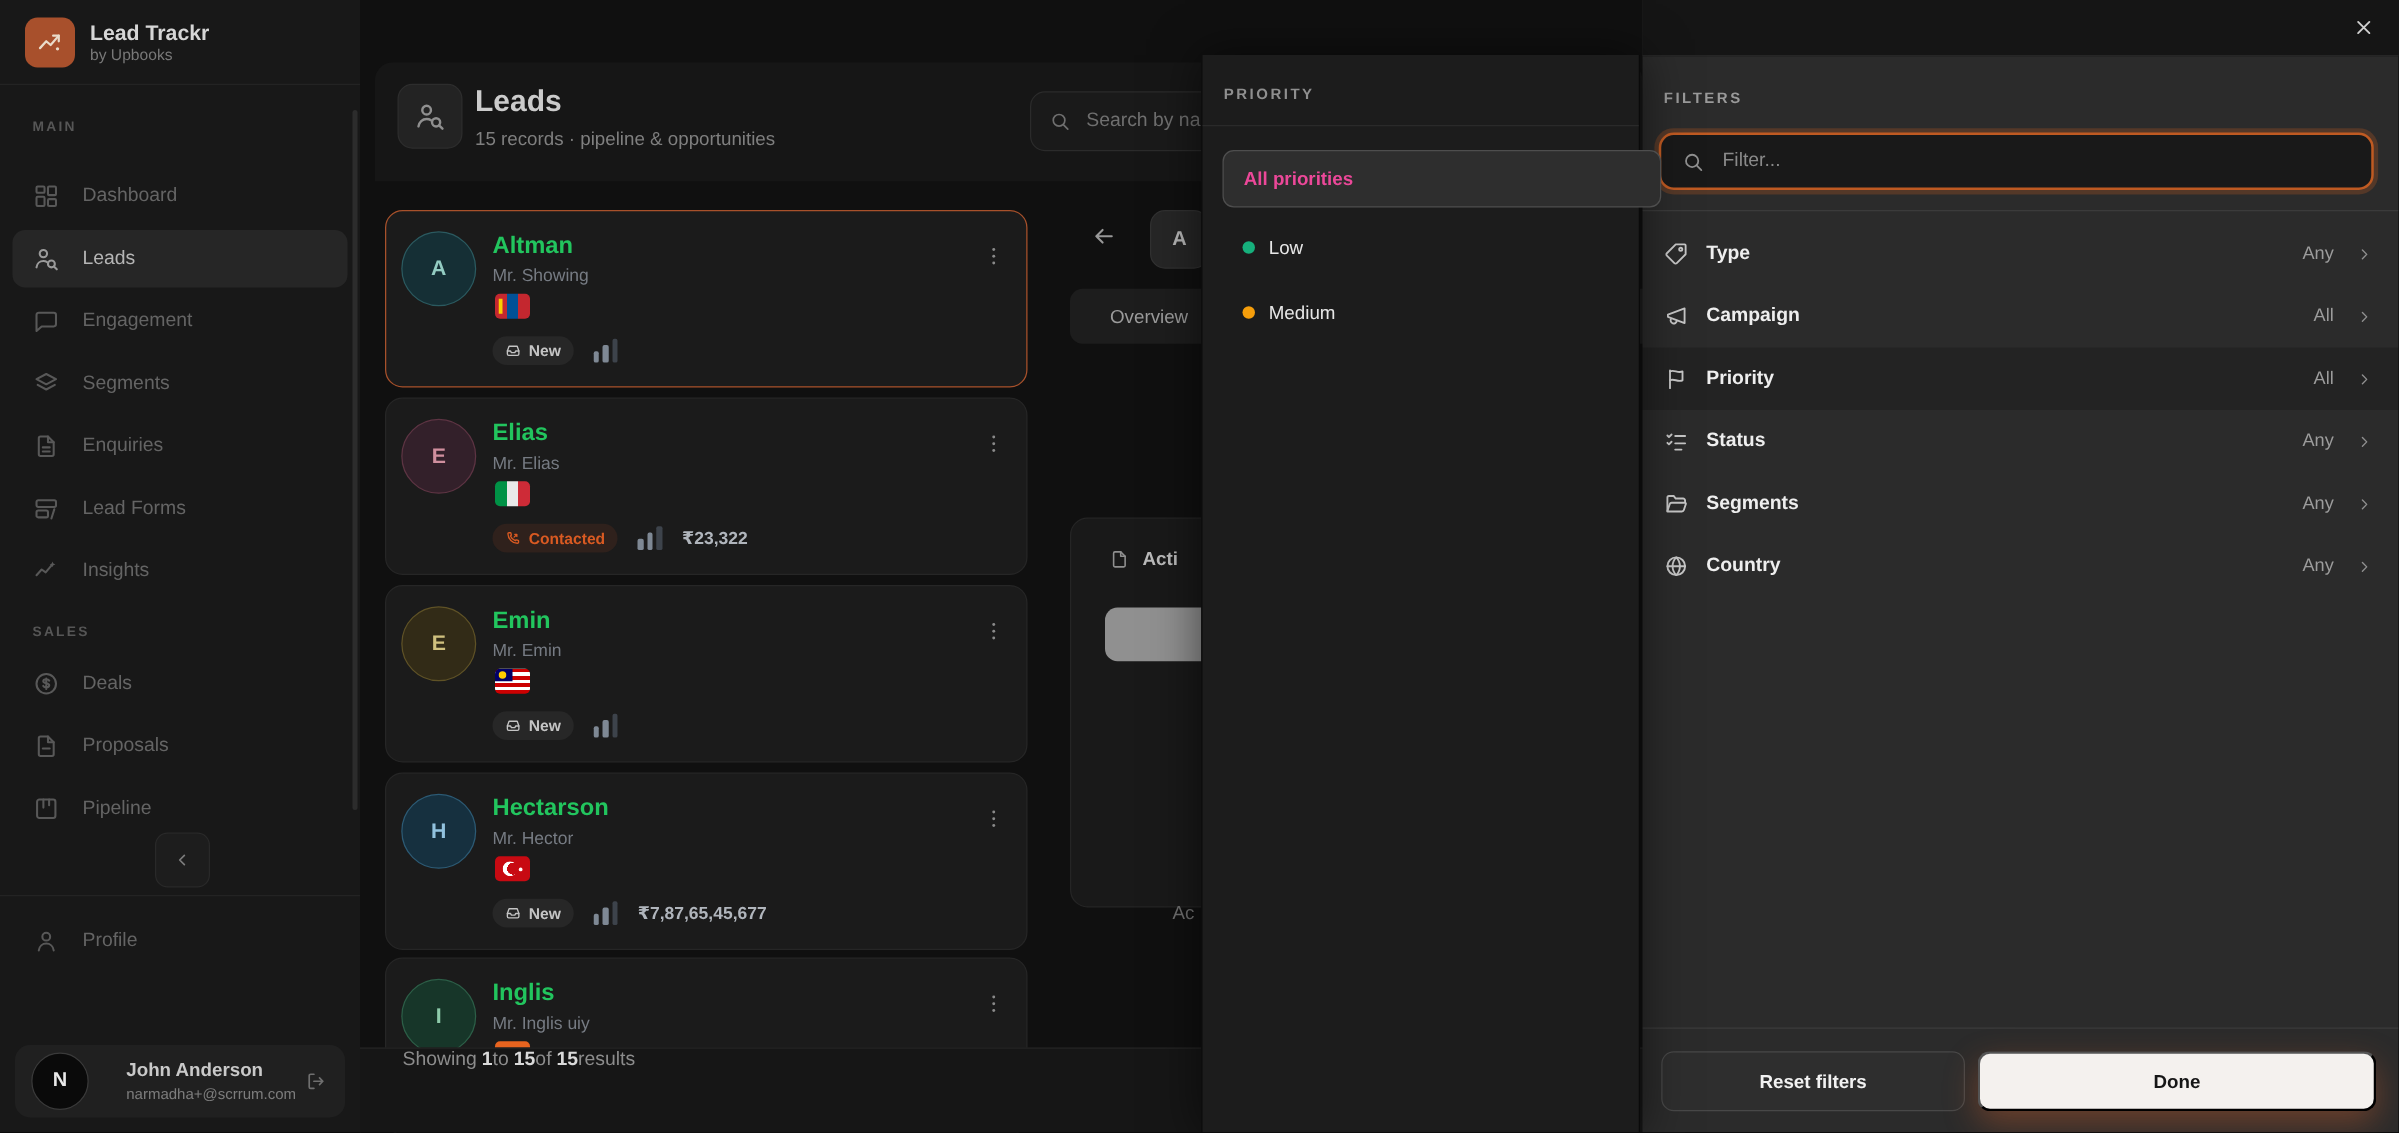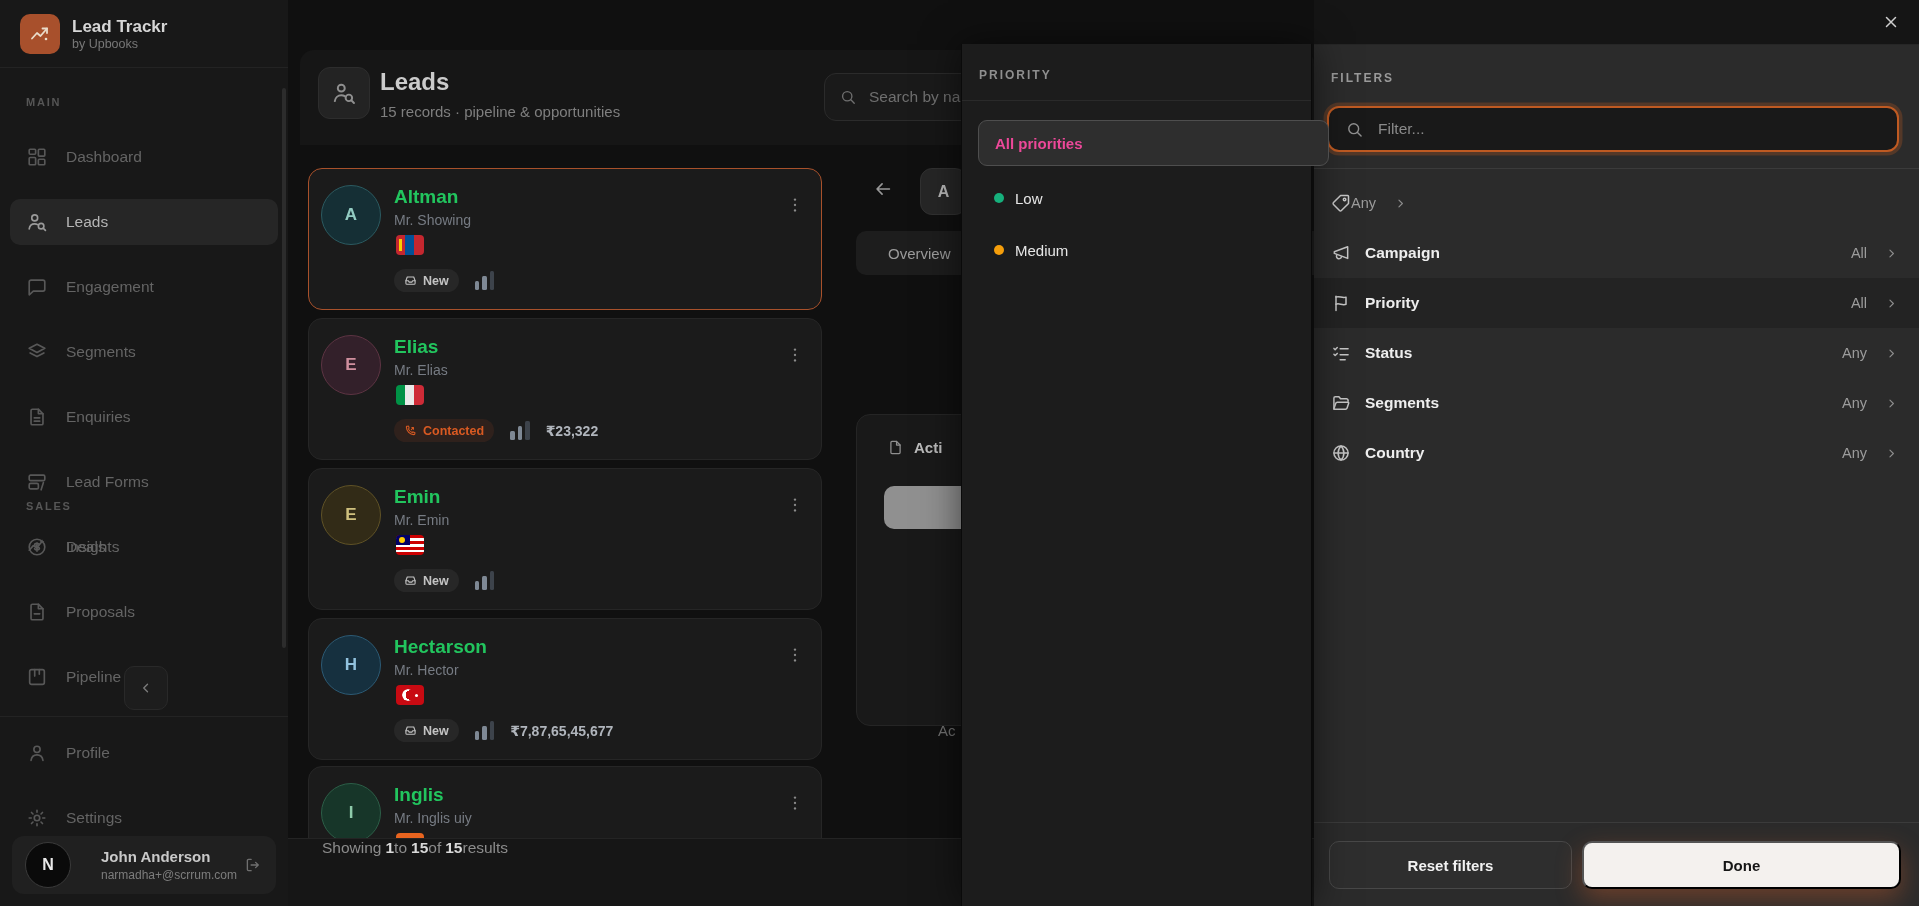--- a/index.html
+++ b/index.html
@@ -8,21 +8,21 @@
   .i{fill:none;stroke:currentColor;stroke-width:1.8;stroke-linecap:round;stroke-linejoin:round;display:block}
 
   
   .sidebar{position:absolute;left:0;top:0;width:288px;height:906px;background:#181818;border-right:1px solid #212121}
   .logo-row{position:absolute;left:20px;top:14px;display:flex;gap:12px;align-items:center}
   .logo-box{width:40px;height:40px;border-radius:10px;background:#a8502c;color:#eadcca;display:flex;align-items:center;justify-content:center}
   .logo-title{font-size:17px;font-weight:700;color:#d6d6d6;line-height:1.15}
   .logo-sub{font-size:12.5px;color:#787878}
   .sb-div{position:absolute;left:0;width:100%;border-top:1px solid #232323}
   .sb-label{position:absolute;left:26px;font-size:11px;letter-spacing:1.8px;color:#565656;font-weight:700}
-  .nav{position:absolute;left:0;width:288px;display:flex;flex-direction:column;gap:19px}
+  .nav{position:absolute;left:0;width:288px;display:flex;flex-direction:column;gap:4px}
   .nav-item{height:46px;margin:0 10px;border-radius:10px;display:flex;align-items:center;gap:18px;padding:0 16px;
     color:#646464;font-size:15.5px;cursor:pointer}
   .nav-item .ic{width:22px;height:22px;color:#585858;flex:0 0 auto}
   .nav-item.active{background:#262626;color:#b5b5b5}
   .nav-item.active .ic{color:#9a9a9a}
   .sb-thumb{position:absolute;right:2px;top:88px;width:4px;height:560px;border-radius:2px;background:#2c2c2c}
   .collapse-btn{position:absolute;left:124px;top:666px;width:42px;height:42px;border-radius:10px;background:#1d1d1d;
     border:1px solid #292929;color:#7c7c7c;display:flex;align-items:center;justify-content:center;cursor:pointer}
   .user-card{position:absolute;left:12px;top:836px;width:264px;height:58px;border-radius:12px;background:#202020;display:flex;align-items:center}
   .user-avatar{width:44px;height:44px;border-radius:50%;background:#0a0a0a;border:1px solid #3a3a3a;margin-left:13px;
@@ -266,29 +266,20 @@
     <nav class="nav" style="top:730px">
       <div class="nav-item">
         <span class="ic">
             <svg class="i" viewBox="0 0 24 24">
               <circle cx="12" cy="8" r="3.4"></circle>
               <path d="M5.5 20c.5-3.6 3.2-6 6.5-6s6 2.4 6.5 6"></path>
             </svg>
           </span>
         <span>Profile</span>
       </div>
-      <div class="nav-item">
-        <span class="ic">
-            <svg class="i" viewBox="0 0 24 24">
-              <circle cx="12" cy="12" r="3"></circle>
-              <path d="M12 3.5v2.2M12 18.3v2.2M3.5 12h2.2M18.3 12h2.2M6 6l1.6 1.6M16.4 16.4 18 18M18 6l-1.6 1.6M7.6 16.4 6 18"></path>
-            </svg>
-          </span>
-        <span>Settings</span>
-      </div>
     </nav>
 
     <div class="user-card">
       <div class="user-avatar">N</div>
       <div class="user-meta">
         <div class="user-name">John Anderson</div>
         <div class="user-email">narmadha+@scrrum.com</div>
       </div>
       <span class="logout">
           <svg class="i" viewBox="0 0 24 24">
@@ -532,20 +523,21 @@
     </div>
     <div class="flt-div" style="top:168px"></div>
 
     <div class="frow" style="top:178px">
       <span class="ic">
           <svg class="i" viewBox="0 0 24 24">
             <path d="M3 11.5 11.5 3H20a1 1 0 0 1 1 1v8.5L12.5 21a1.6 1.6 0 0 1-2.3 0L3 13.8a1.6 1.6 0 0 1 0-2.3z"></path>
             <circle cx="16.3" cy="7.7" r="1.5"></circle>
           </svg>
         </span>
+      <span class="lbl">Type</span>
       <span class="val">Any</span>
       <span class="chev">
           <svg class="i" viewBox="0 0 24 24">
             <path d="m9.5 6.5 5.5 5.5-5.5 5.5"></path>
           </svg>
         </span>
     </div>
     <div class="frow" style="top:228px">
       <span class="ic">
           <svg class="i" viewBox="0 0 24 24">

